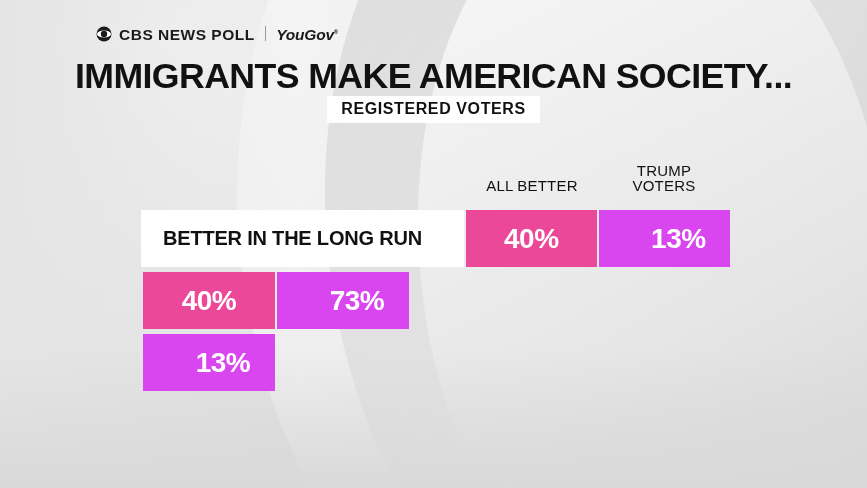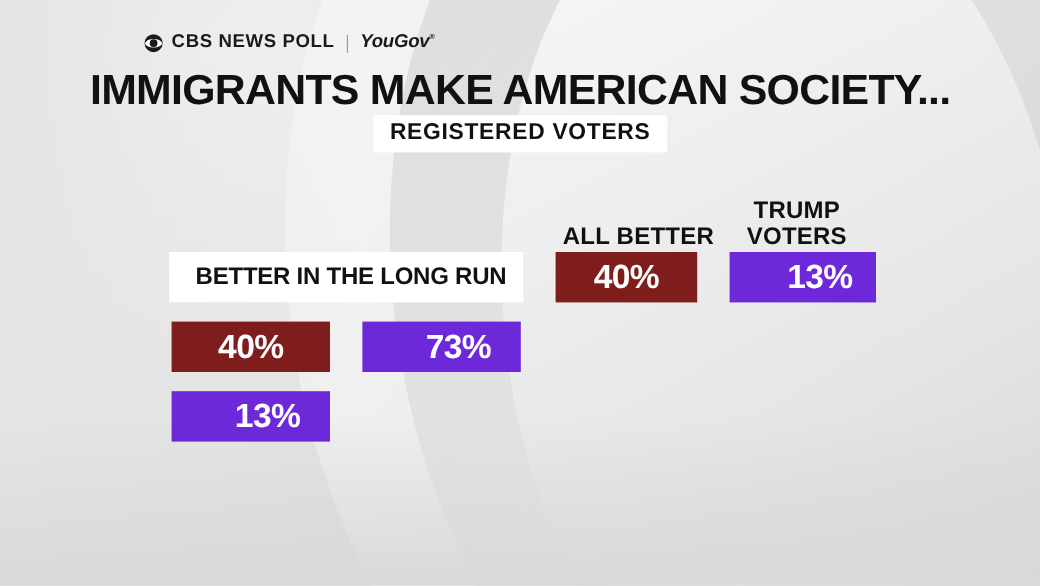--- a/index.html
+++ b/index.html
@@ -50,22 +50,22 @@
   }
   .shade-bottom {
     position:absolute; left:0; bottom:0; width:100%; height:140px;
     background:linear-gradient(0deg,#d9d9d9 0%, rgba(217,217,217,0) 100%);
   }
 
   .content { position:relative; z-index:5; width:867px; height:488px; }
 
   
   .logo-row {
-    position:absolute; left:120px; top:26px;
-    display:flex; align-items:flex-end; gap:7px;
+    position:absolute; left:96px; top:26px;
+    display:flex; align-items:flex-start; gap:7px;
   }
   .eye-icon { width:16px; height:16px; display:block; }
   .cbs-text {
     font-weight:bold; font-size:15.5px; letter-spacing:.5px; color:#1a1a1a;
   }
   .divider-bar {
     width:1.5px; height:15px; background:#9a9a9a; margin:0 3px;
   }
   .yougov {
     font-weight:bold; font-size:15.5px; color:#1a1a1a; font-style:italic;
@@ -87,51 +87,51 @@
     transform:scaleX(1.02);
   }
 
   .subtitle-wrap {
     position:absolute; top:96px; left:0; width:100%;
     display:flex; justify-content:center;
   }
   .subtitle {
     background:#fff;
     padding:4px 14px 5px;
-    font-size:19px; font-weight:bold; letter-spacing:.6px; color:#111;
+    font-size:16px; font-weight:bold; letter-spacing:.6px; color:#111;
   }
 
   
   .table { position:absolute; left:141px; top:170px; width:589px; }
   .col-heads {
     display:flex; height:40px; align-items:flex-end;
   }
   .ch-spacer { width:325px; }
   .ch {
     width:132px; text-align:center;
-    font-size:20px; font-weight:bold; color:#111;
+    font-size:15px; font-weight:normal; color:#111;
     letter-spacing:.2px; line-height:1.05;
-    padding-bottom:2px;
+    padding-bottom:16px;
   }
   .ch.two-line { white-space:pre-line; }
 
-  .row { display:flex; margin-bottom:16px; height:42px;gap:25px; }
+  .row { display:flex; margin-bottom:5px; height:57px; }
   .label-cell {
     width:325px; background:#fff;
     display:flex; align-items:center;
     padding-left:22px;
     font-size:20px; font-weight:bold; color:#111; letter-spacing:-.2px;
   }
   .val-cell {
     width:132px; margin-left:2px;
     display:flex; align-items:center; justify-content:center;
     color:#fff; font-size:28px; font-weight:bold; letter-spacing:-.5px;
   }
-  .val-all { background:#7f1d1d; }
-  .val-trump { background:#6d28d9;padding-left:28px; }
+  .val-all { background:#ec4899; }
+  .val-trump { background:#d946ef;padding-left:28px; }
 </style>
 </head>
 <body>
 
 <div class="bg">
   <div class="swoosh-a"></div>
   <div class="swoosh-b"></div>
   <div class="swoosh-c"></div>
   <div class="shade-left"></div>
   <div class="shade-bottom"></div>

